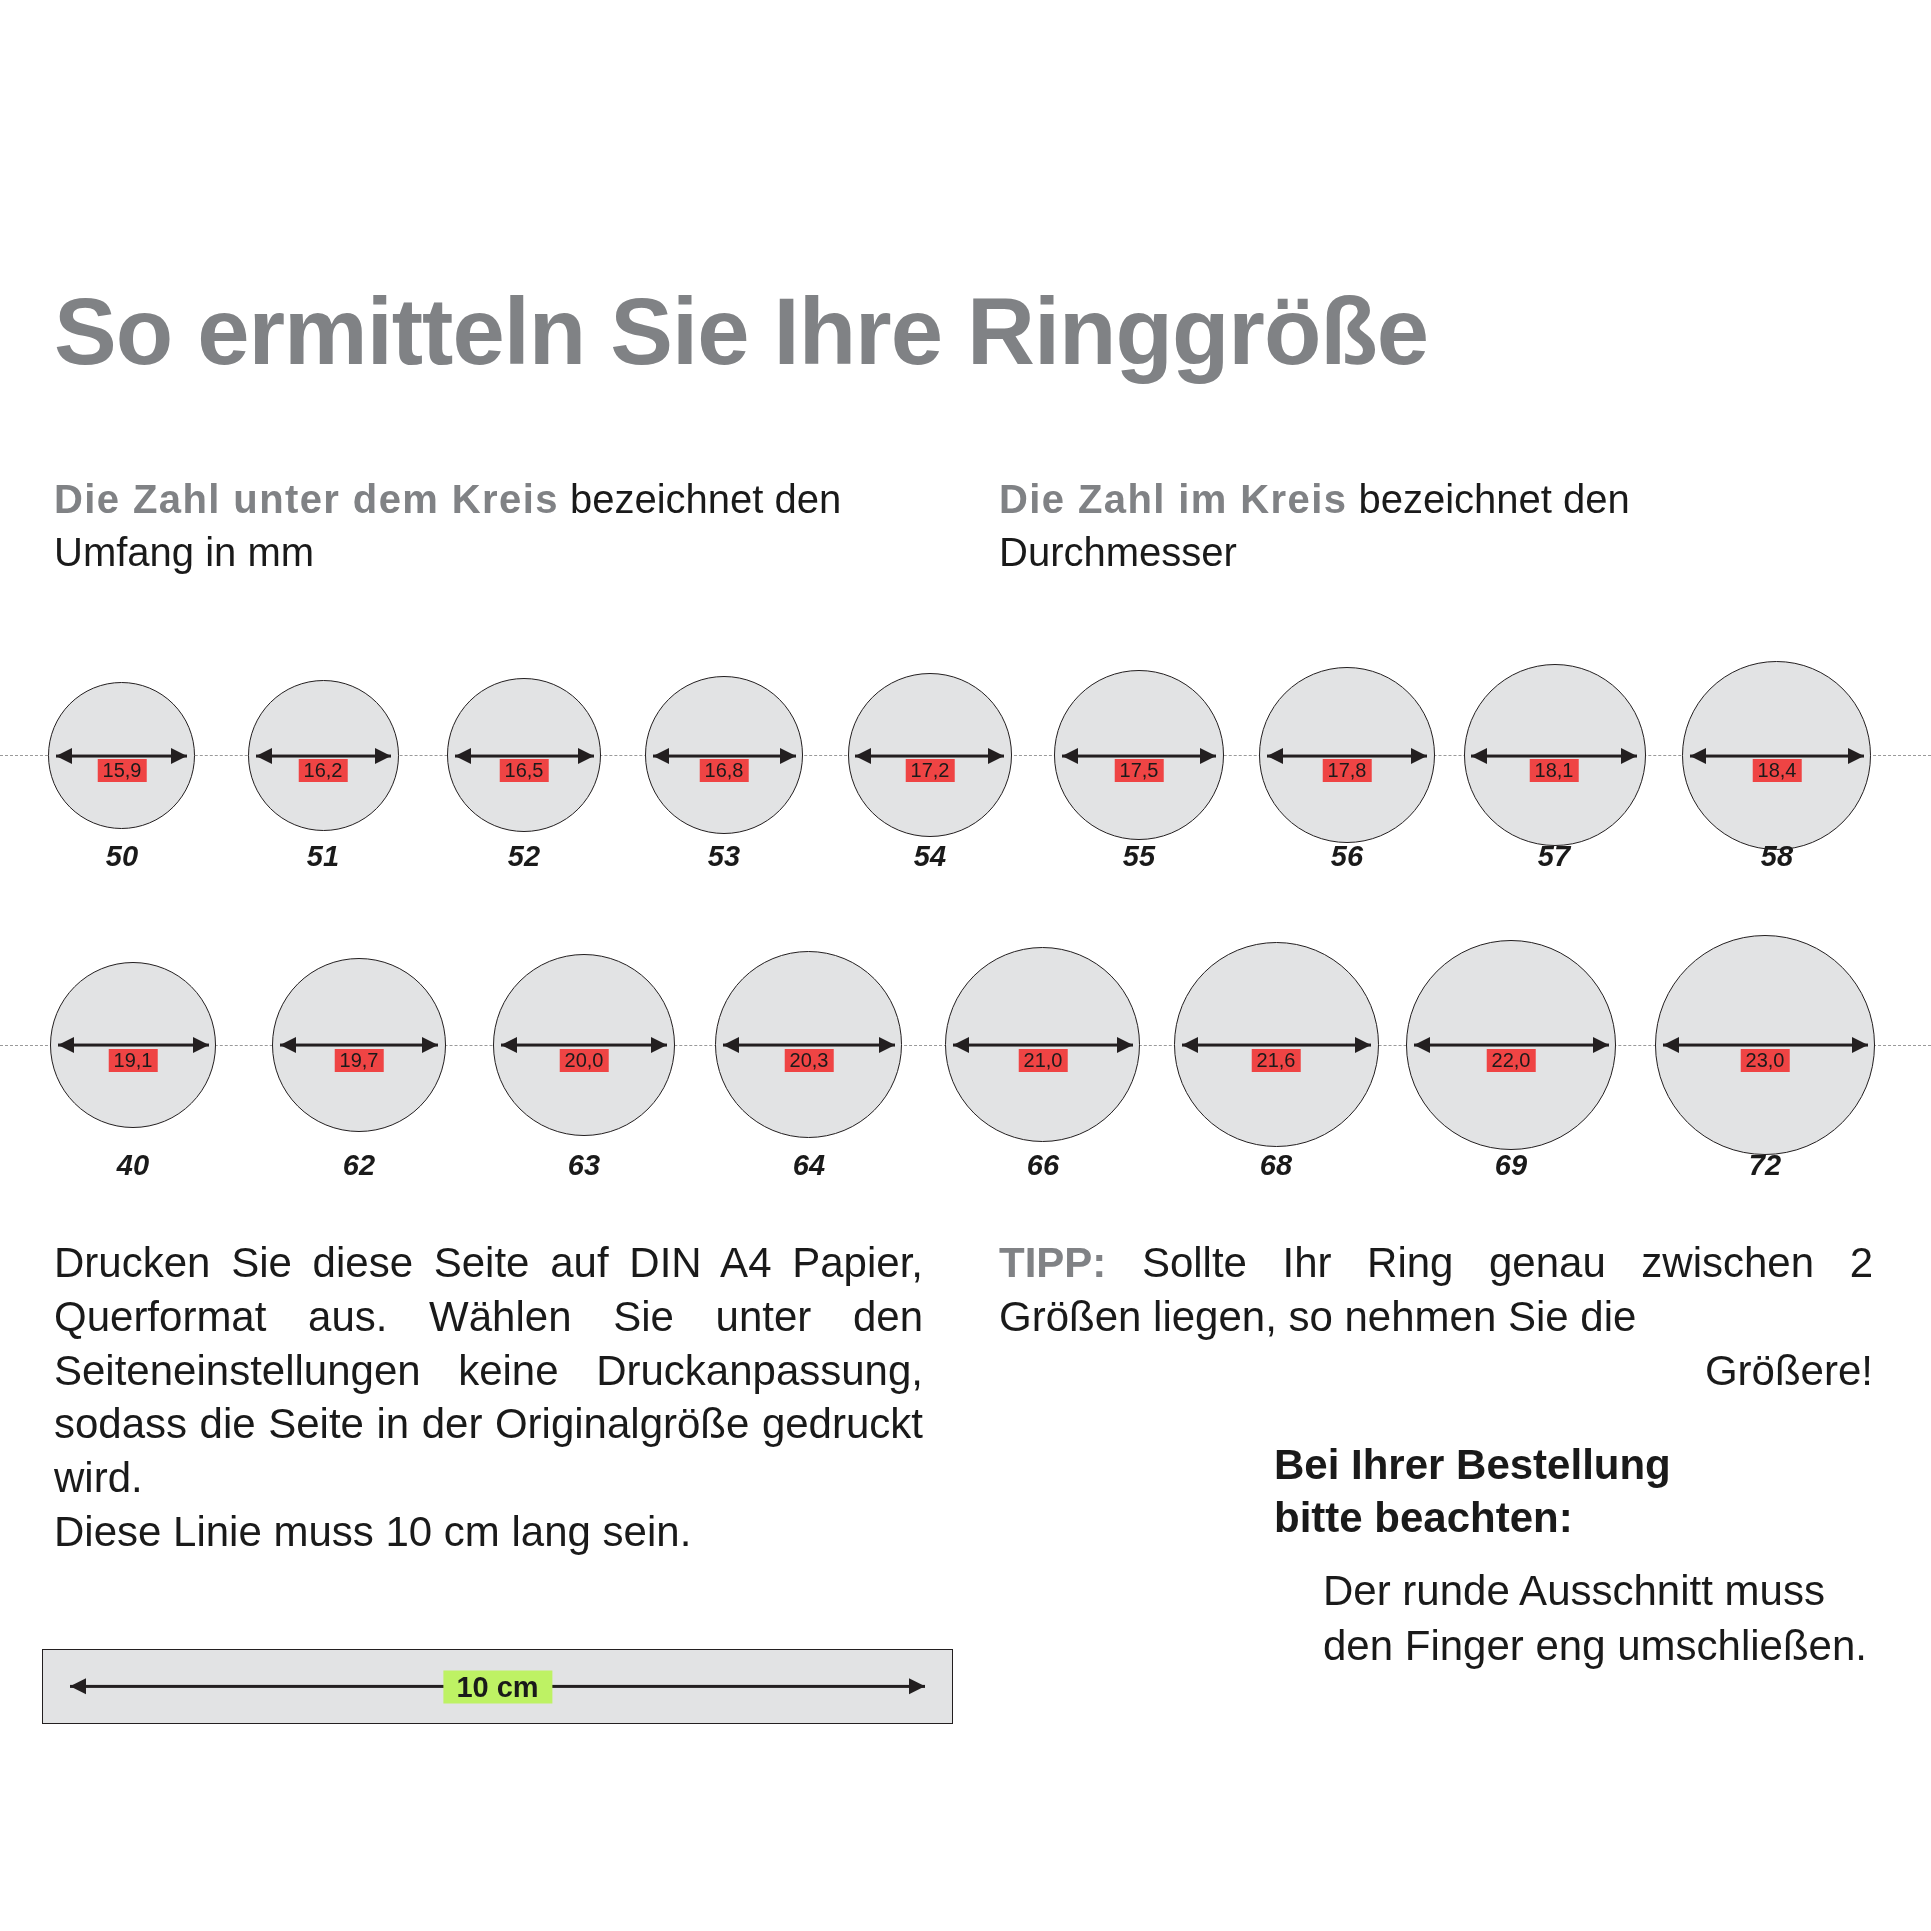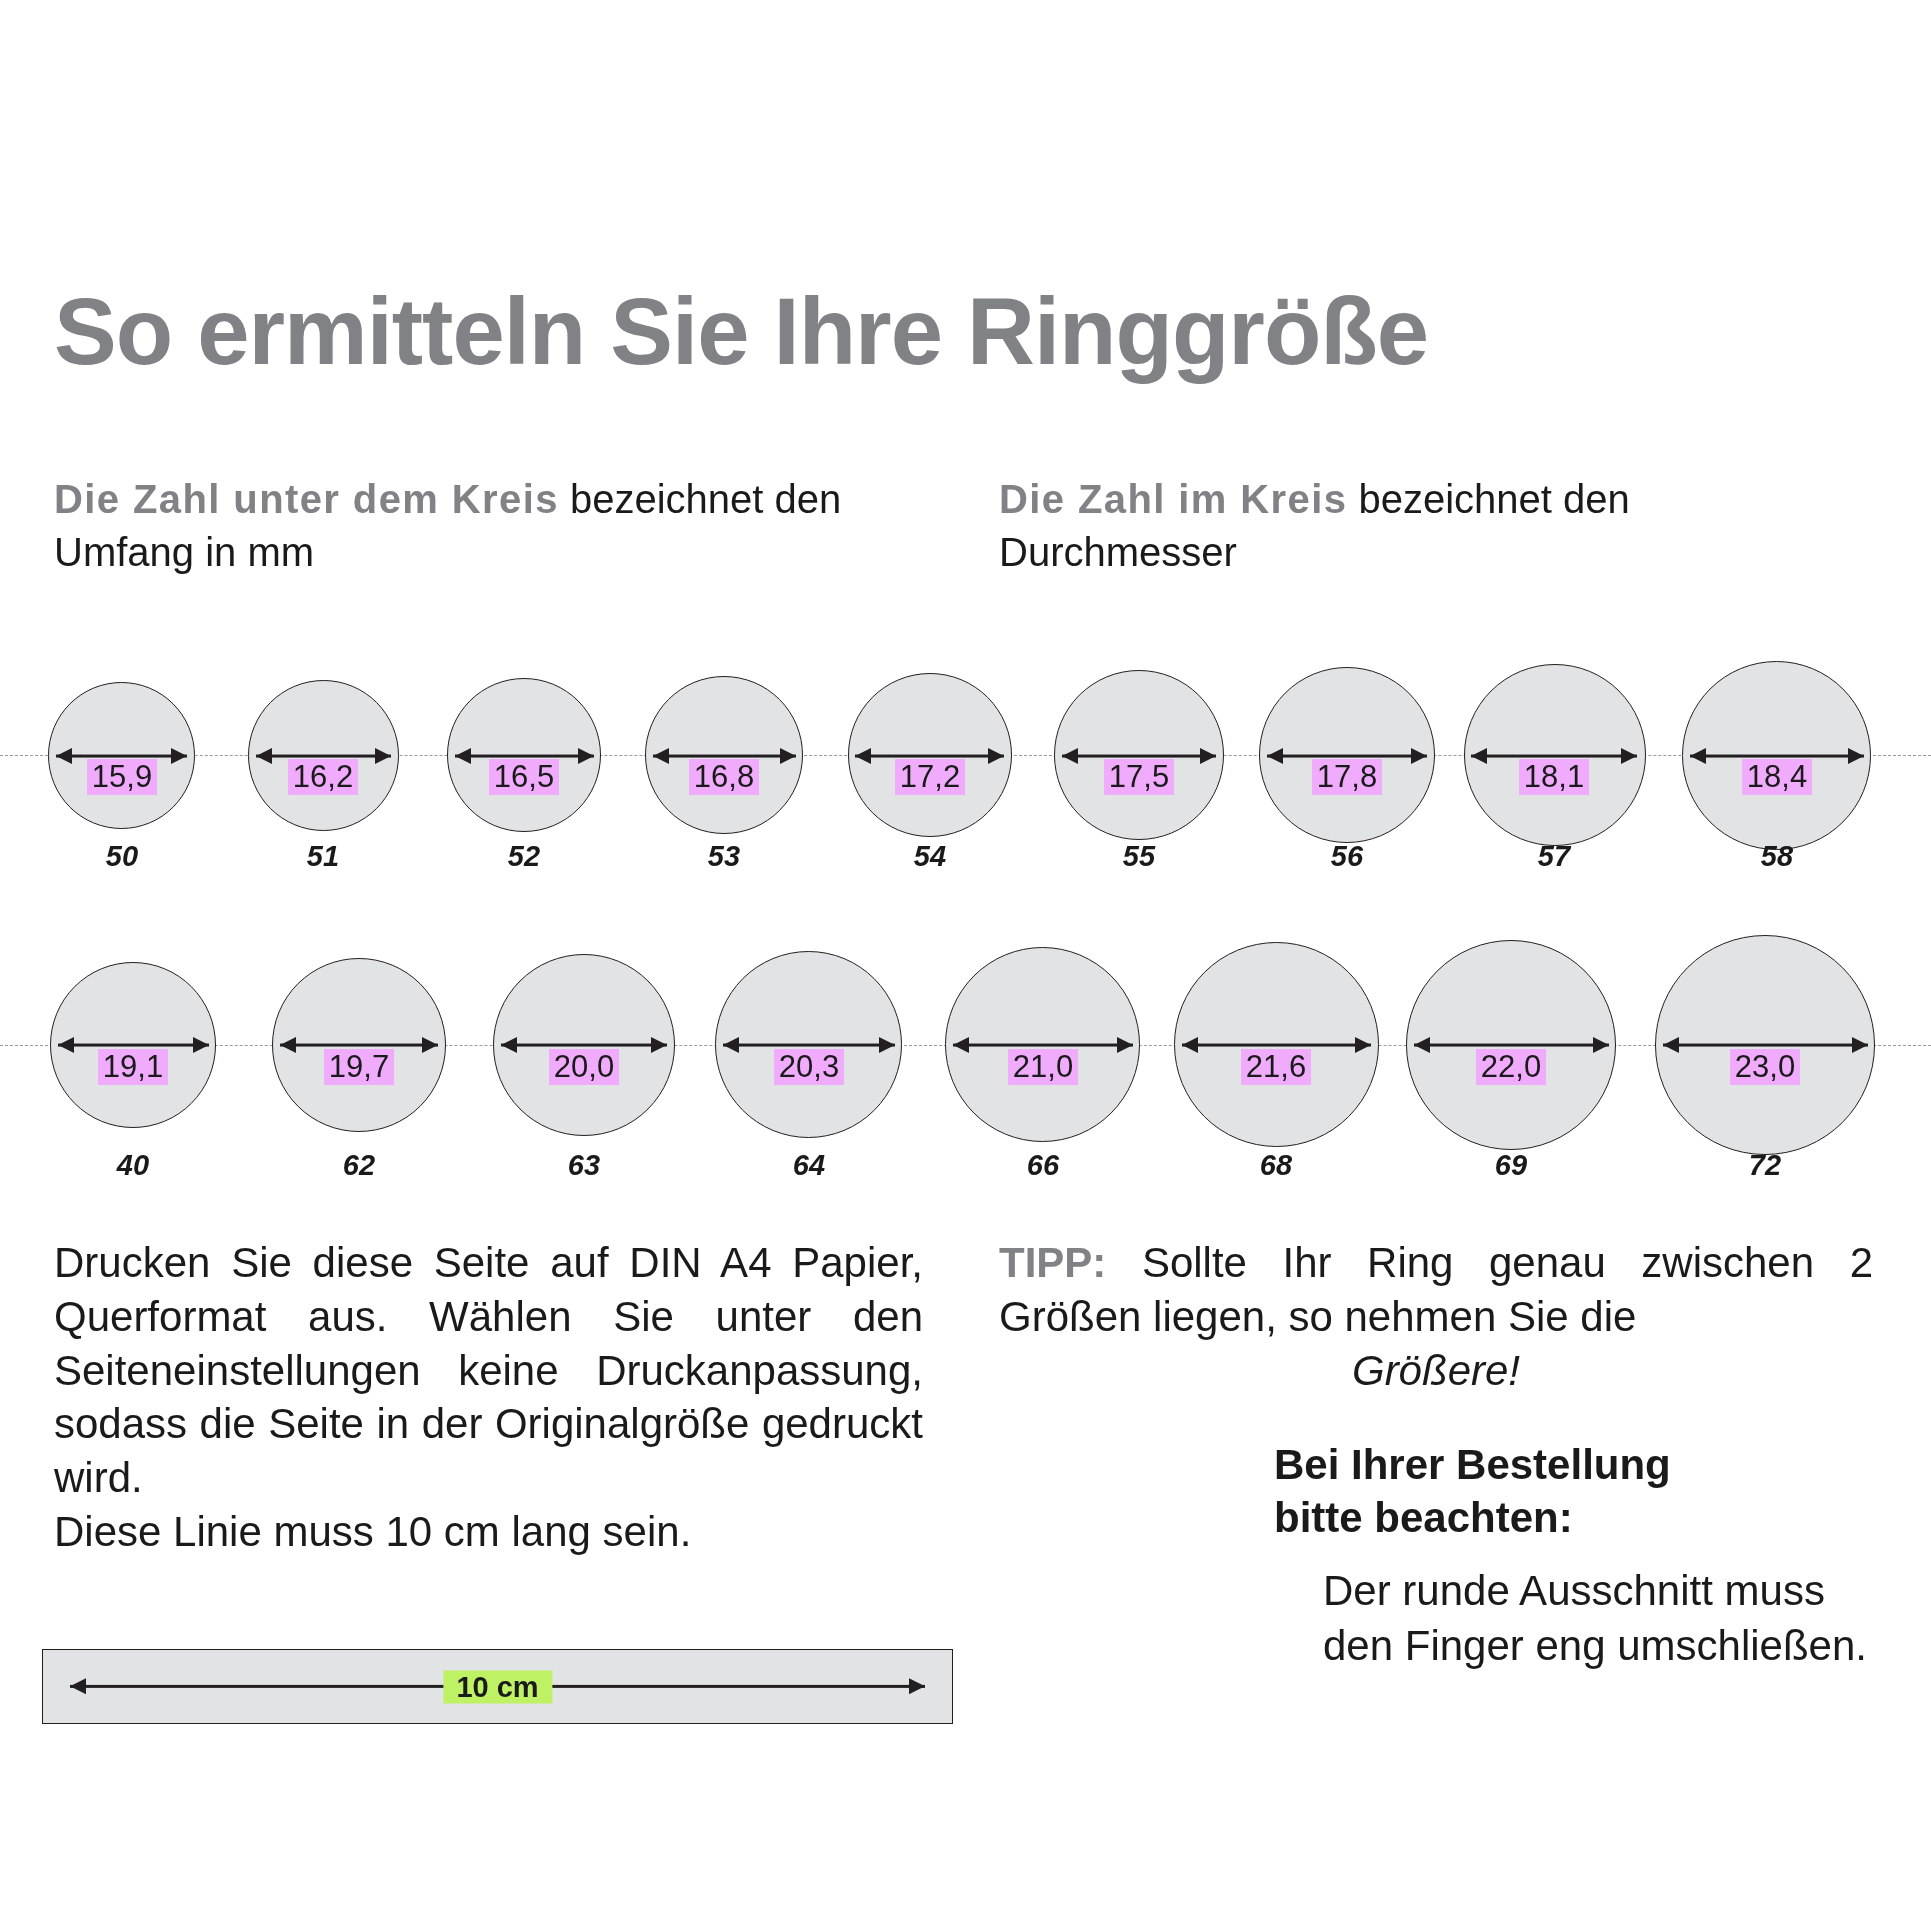--- a/index.html
+++ b/index.html
@@ -112,24 +112,24 @@
     left: 0;
     border-right: 16.4px solid #231f20;
   }
   .arrow .head.right {
     right: 0;
     border-left: 16.4px solid #231f20;
   }
 
   .diam-label {
     position: absolute;
-    font-size: 31px;
+    font-size: 20px;
     color: #1a1a1a;
     text-align: center;
-    background: #f0abfc;
+    background: #ef4444;
     padding: 0 4.8px;
     white-space: nowrap;
   }
 
   .circ-label {
     position: absolute;
     font-size: 29px;
     font-weight: bold;
     color: #1a1a1a;
     text-align: center;
@@ -160,21 +160,21 @@
     width: 874px;
     font-size: 42px;
     line-height: 1.28;
     text-align: justify;
     color: #1a1a1a;
   }
   .tipp .tipp-word {
     color: #808285;
     font-weight: bold;
   }
-  .tipp .last-line { text-align: center; display: block; font-style: italic; }
+  .tipp .last-line { text-align: right; display: block; }
 
   .order-note {
     position: absolute;
     left: 1274px;
     top: 1439px;
     width: 599px;
     font-size: 42px;
     line-height: 1.25;
     font-weight: bold;
     color: #1a1a1a;

